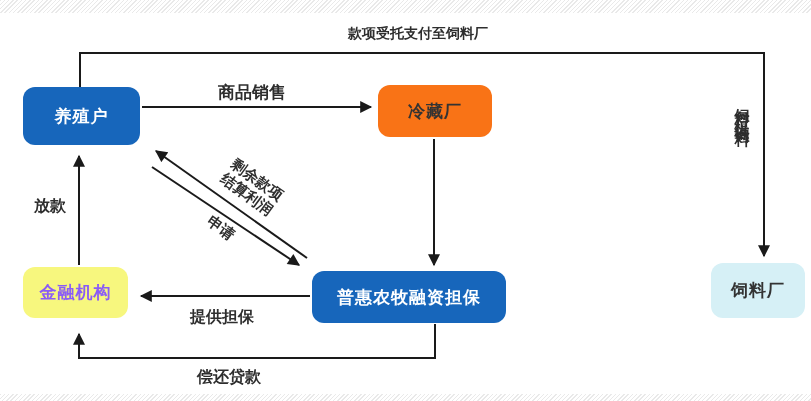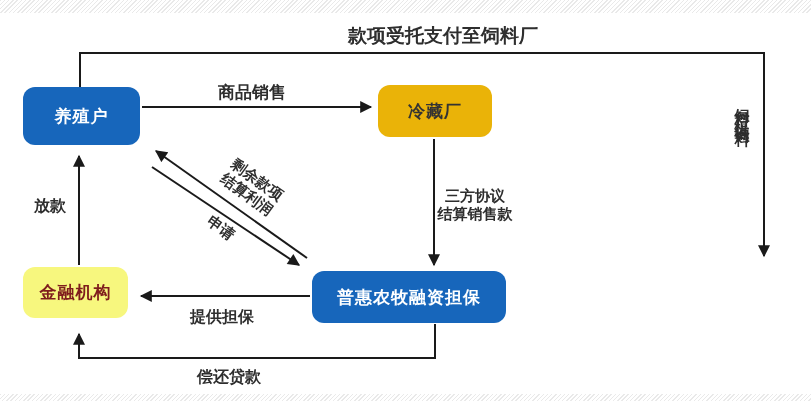--- a/index.html
+++ b/index.html
@@ -13,32 +13,32 @@
   }
   .hatch.top{top:0;height:13px;}
   .hatch.bottom{bottom:0;height:7px;}
   svg.wires{position:absolute;left:0;top:0;pointer-events:none;}
   .node{
     position:absolute;display:flex;align-items:center;justify-content:center;
     border-radius:12px;font-weight:bold;font-size:17px;letter-spacing:1px;
     box-sizing:border-box;
   }
   .node.blue{background:#1766bb;color:#ffffff;}
-  .node.lightblue{background:#eab308;color:#333333;}
+  .node.lightblue{background:#f97316;color:#333333;}
   .node.lighterblue{background:#d6f0f6;color:#333333;}
-  .node.yellow{background:#f7f77e;color:#7f1d1d;text-align:right;}
+  .node.yellow{background:#f7f77e;color:#8b5cf6;text-align:right;}
   .n-farmer{left:23px;top:87px;width:117px;height:58px;}
   .n-cold{left:378px;top:85px;width:114px;height:52px;}
   .n-fin{left:23px;top:267px;width:105px;height:51px;}
   .n-guar{left:312px;top:271px;width:194px;height:52px;}
   .n-feed{left:711px;top:263px;width:94px;height:55px;}
   .edge-label{
     position:absolute;color:#2e2e2e;font-weight:bold;white-space:nowrap;line-height:1.2;
   }
-  .l-entrusted{left:348px;top:25px;width:180px;font-size:19px;text-align:center;}
+  .l-entrusted{left:348px;top:25px;width:180px;font-size:14px;text-align:left;}
   .l-sales{left:218px;top:83px;font-size:17px;}
   .l-loan{left:34px;top:196px;font-size:16px;}
   .l-remaining{
     left:252px;top:187px;font-size:15px;text-align:center;
     transform:translate(-50%,-50%) rotate(36deg);
   }
   .l-apply{
     left:221px;top:228px;font-size:15px;
     transform:translate(-50%,-50%) rotate(36deg);
   }
@@ -79,30 +79,27 @@
 
     <line x1="310" y1="296" x2="141" y2="296" stroke="#1a1a1a" stroke-width="2" marker-end="url(#ah)"></line>
 
     <polyline points="435,324 435,358 79,358 79,334" fill="none" stroke="#1a1a1a" stroke-width="2" marker-end="url(#ah)"></polyline>
   </svg>
 
   <div class="node blue n-farmer">养殖户</div>
   <div class="node lightblue n-cold">冷藏厂</div>
   <div class="node yellow n-fin">金融机构</div>
   <div class="node blue n-guar">普惠农牧融资担保</div>
+  <div class="node lighterblue n-feed">饲料厂</div>
 
   <div class="edge-label l-entrusted">款项受托支付至饲料厂</div>
   <div class="edge-label l-sales">商品销售</div>
   <div class="edge-label l-loan">放款</div>
   <div class="edge-label l-remaining">
     <div>剩余款项</div>
     <div>结算利润</div>
   </div>
   <div class="edge-label l-apply">申请</div>
-  <div class="edge-label l-tripartite">
-    <div>三方协议</div>
-    <div>结算销售款</div>
-  </div>
   <div class="edge-label l-guarantee">提供担保</div>
   <div class="edge-label l-repay">偿还贷款</div>
   <div class="edge-label l-feedsupply">饲料厂提供饲料</div>
 
 </div>
 
 </body></html>

